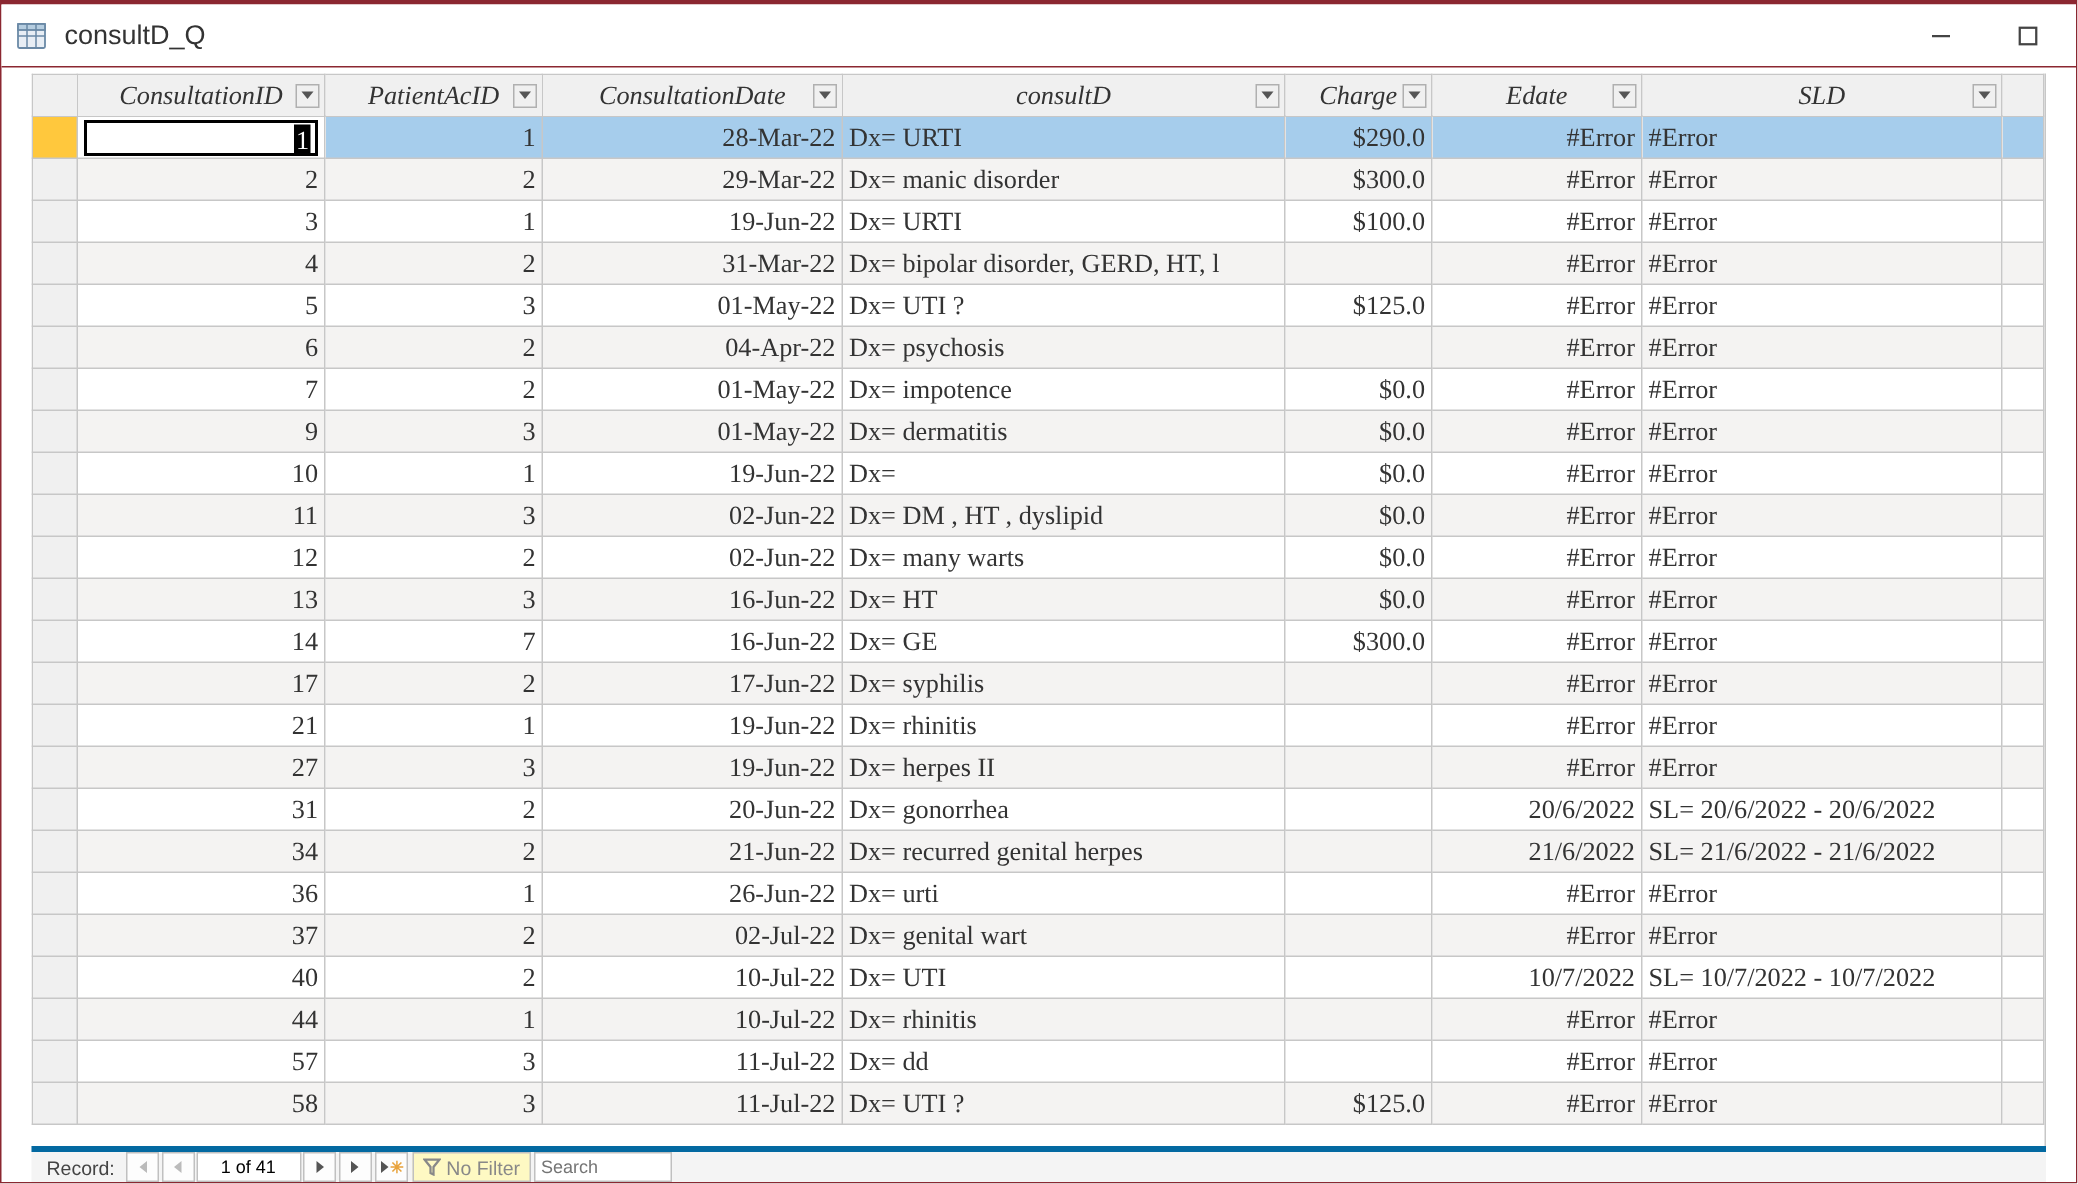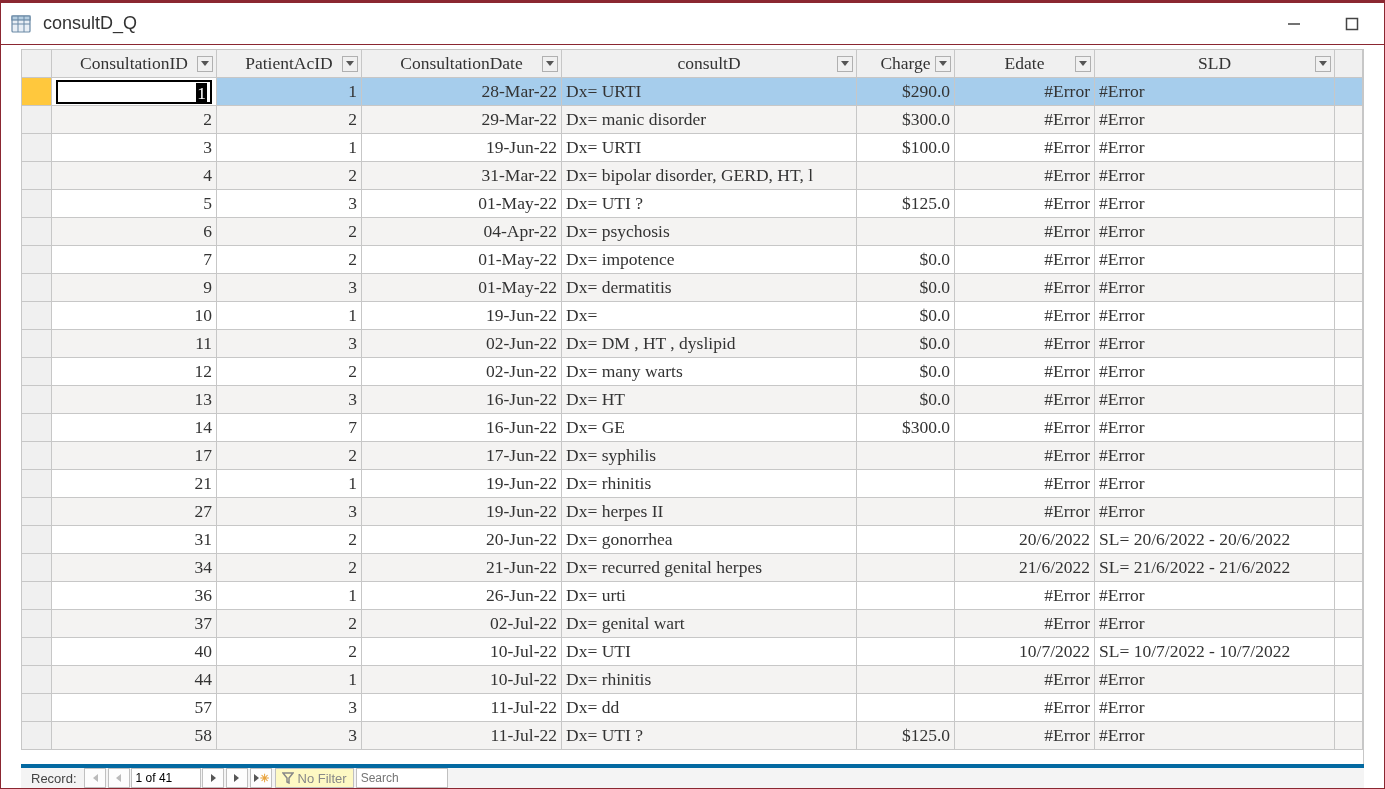--- a/index.html
+++ b/index.html
@@ -61,21 +61,21 @@
     text-overflow:clip;
     font-family: Georgia, "Times New Roman", serif;
   }
   table.grid th{
     background:#f0f0f0;
     font-weight:400;
     position:relative;
     text-align:center;
     color:#333;
   }
-  .hdr-label{ display:inline-block; }
+  .hdr-label{ display:inline-block;font-style:italic; }
   .dropdown-arrow{
     position:absolute; right:3px; top:50%; transform:translateY(-50%);
     width:16px;height:16px;
     background:#f0f0f0;
     border:1px solid #b0b0b0;
     display:flex;align-items:center;justify-content:center;
     cursor:default;
   }
   .dropdown-arrow::after{
     content:"";
@@ -146,20 +146,21 @@
   }
   .nav-btn.disabled{ color:#aaa;}
   .nav-btn svg{ width:10px;height:10px; fill:#555;}
   .nav-btn.disabled svg{ fill:#bbb;}
   .nav-input{
     width:70px;height:20px;
     border:1px solid #c0c0c0;
     background:#fff;
     font-size:12px;
     padding:0 4px;
+    text-align:center;
   }
   .filter-btn{
     height:20px;
     border:1px solid #c0c0c0;
     background:#fef9c3;
     display:flex;align-items:center;
     padding:0 6px;
     gap:4px;
     color:#888;
     margin:0 2px;

